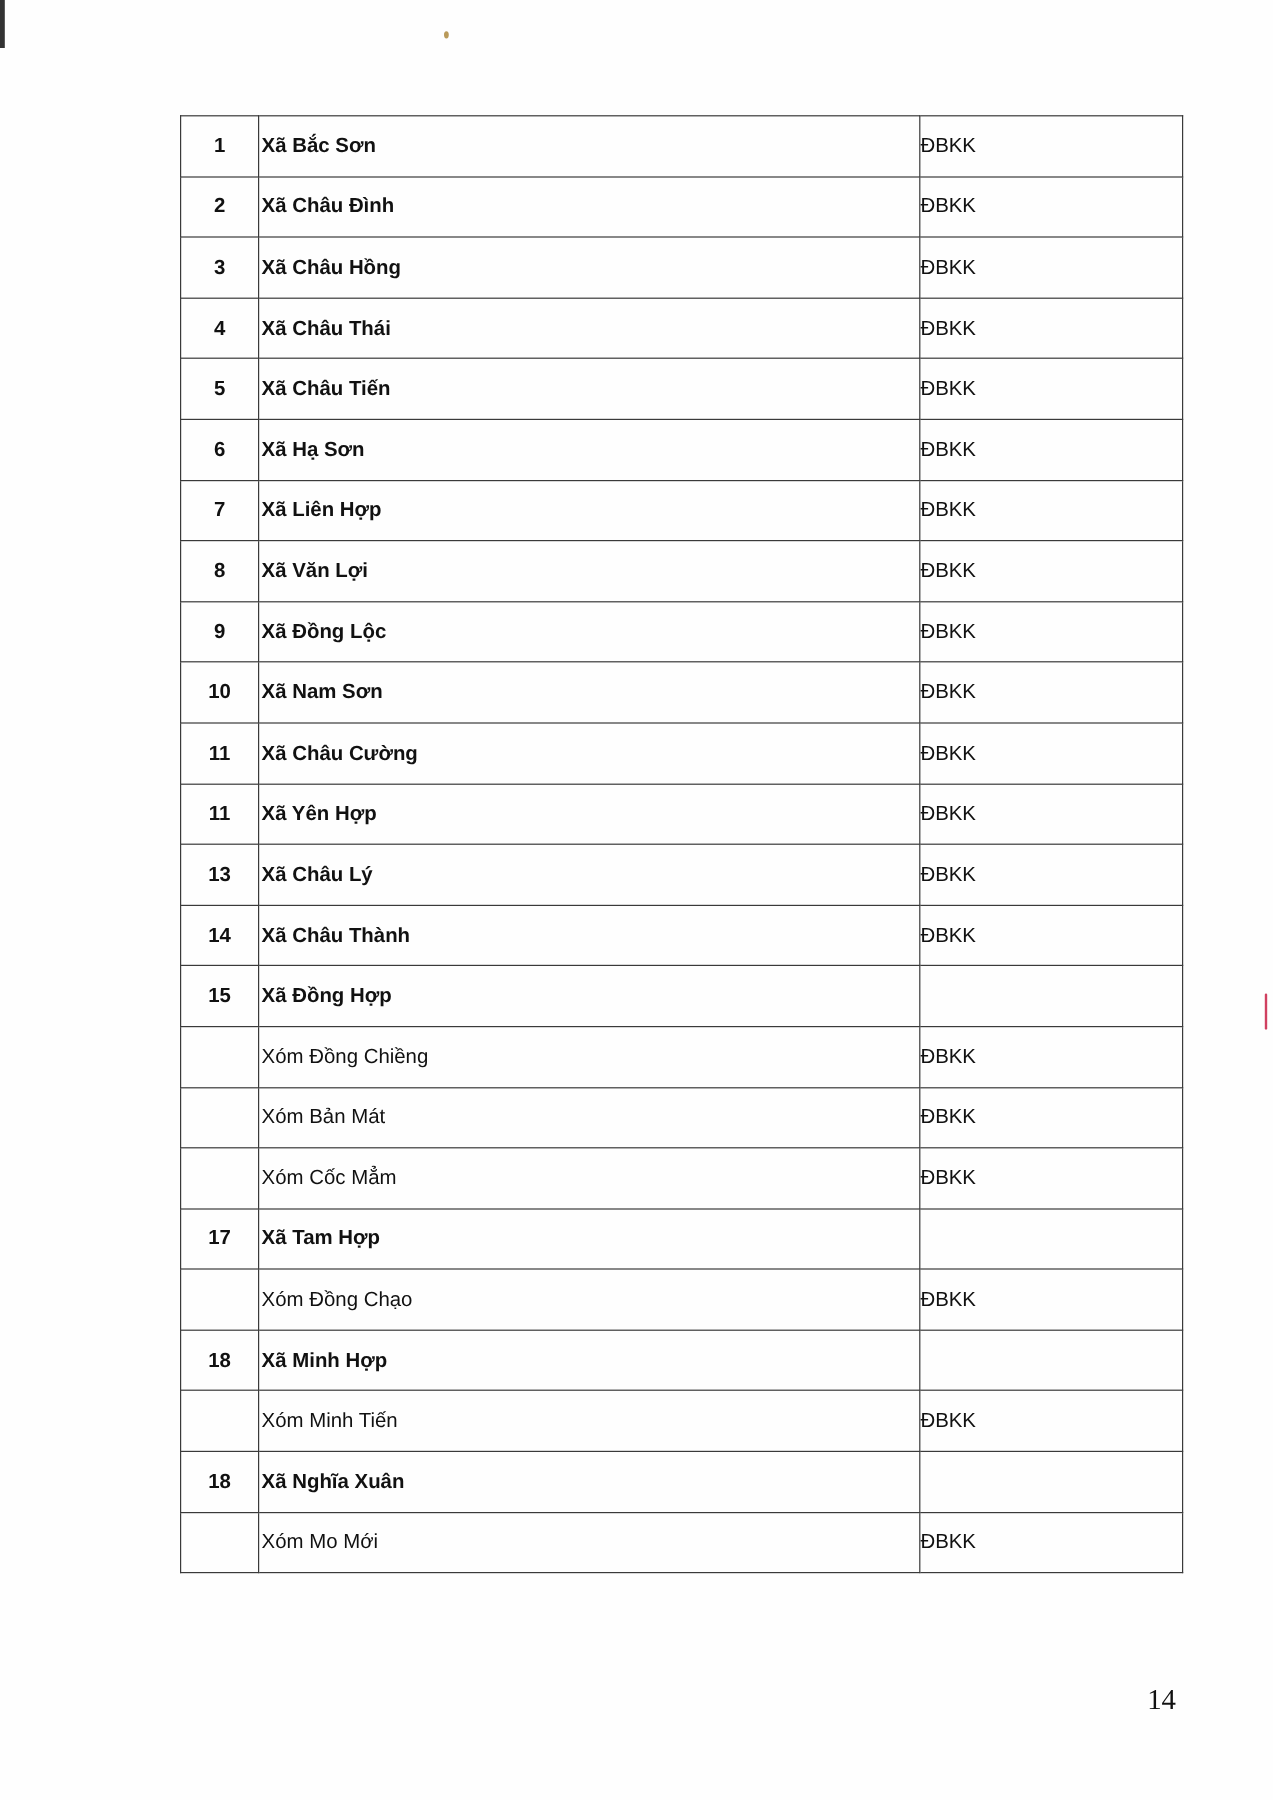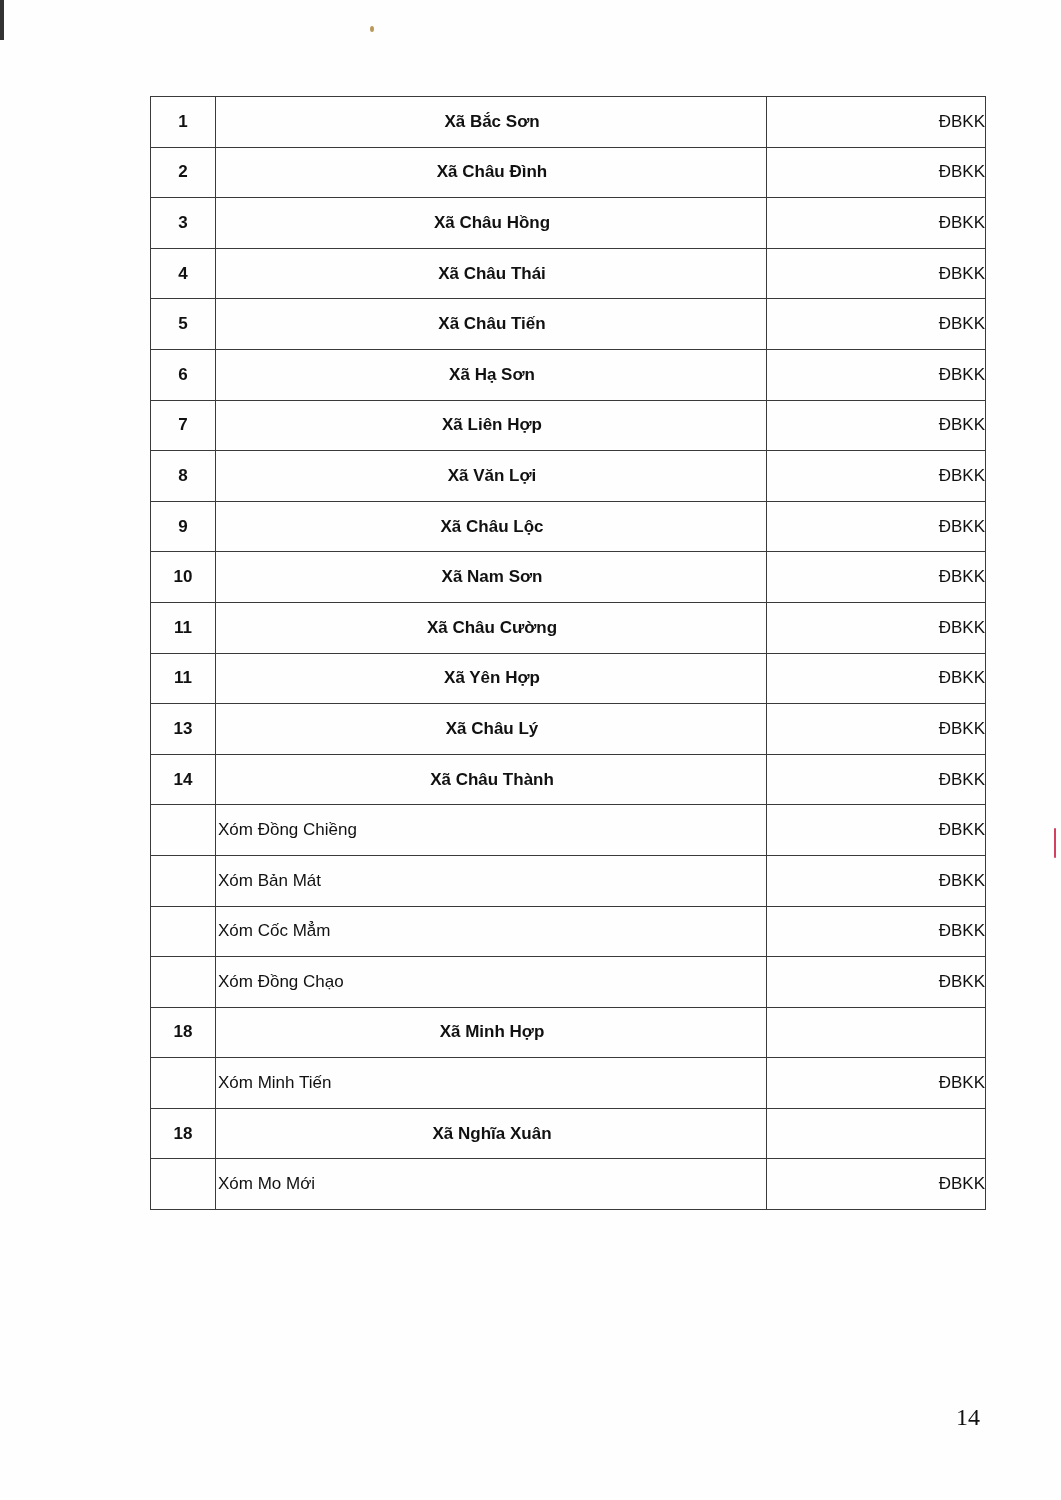--- a/index.html
+++ b/index.html
@@ -16,22 +16,22 @@
   table.commune-table {
     position: absolute; left: 150px; top: 96px;
     width: 836px; border-collapse: collapse; table-layout: fixed;
   }
   table.commune-table td {
     border: 1px solid #3a3a3a; height: 49.6px; padding: 0;
     vertical-align: middle; font-size: 17px;
   }
   td.col-stt { width: 64px; text-align: center; font-weight: bold; }
   td.col-name { width: 548px; padding-left: 2px !important; }
-  td.col-status { text-align: right; }
-  tr.commune td.col-name { font-weight: bold; text-align: center; }
+  td.col-status { text-align: left; }
+  tr.commune td.col-name { font-weight: bold; }
   tr.hamlet td.col-name { font-weight: normal; margin-top: 12px; }
   .page-number {
     position: absolute; left: 956px; top: 1404px;
     font-family: "Liberation Serif", serif; font-size: 24px; color: #111;
   }
 </style>
 </head>
 <body>
 
 <div class="scan-edge"></div>
@@ -75,21 +75,21 @@
         <td class="col-name">Xã Liên Hợp</td>
         <td class="col-status">ĐBKK</td>
       </tr>
       <tr class="commune">
         <td class="col-stt">8</td>
         <td class="col-name">Xã Văn Lợi</td>
         <td class="col-status">ĐBKK</td>
       </tr>
       <tr class="commune">
         <td class="col-stt">9</td>
-        <td class="col-name">Xã Châu Lộc</td>
+        <td class="col-name">Xã Đồng Lộc</td>
         <td class="col-status">ĐBKK</td>
       </tr>
       <tr class="commune">
         <td class="col-stt">10</td>
         <td class="col-name">Xã Nam Sơn</td>
         <td class="col-status">ĐBKK</td>
       </tr>
       <tr class="commune">
         <td class="col-stt">11</td>
         <td class="col-name">Xã Châu Cường</td>
@@ -103,34 +103,44 @@
       <tr class="commune">
         <td class="col-stt">13</td>
         <td class="col-name">Xã Châu Lý</td>
         <td class="col-status">ĐBKK</td>
       </tr>
       <tr class="commune">
         <td class="col-stt">14</td>
         <td class="col-name">Xã Châu Thành</td>
         <td class="col-status">ĐBKK</td>
       </tr>
+      <tr class="commune">
+        <td class="col-stt">15</td>
+        <td class="col-name">Xã Đồng Hợp</td>
+        <td class="col-status"></td>
+      </tr>
       <tr class="hamlet">
         <td class="col-stt"></td>
         <td class="col-name">Xóm Đồng Chiềng</td>
         <td class="col-status">ĐBKK</td>
       </tr>
       <tr class="hamlet">
         <td class="col-stt"></td>
         <td class="col-name">Xóm Bản Mát</td>
         <td class="col-status">ĐBKK</td>
       </tr>
       <tr class="hamlet">
         <td class="col-stt"></td>
         <td class="col-name">Xóm Cốc Mẳm</td>
         <td class="col-status">ĐBKK</td>
+      </tr>
+      <tr class="commune">
+        <td class="col-stt">17</td>
+        <td class="col-name">Xã Tam Hợp</td>
+        <td class="col-status"></td>
       </tr>
       <tr class="hamlet">
         <td class="col-stt"></td>
         <td class="col-name">Xóm Đồng Chạo</td>
         <td class="col-status">ĐBKK</td>
       </tr>
       <tr class="commune">
         <td class="col-stt">18</td>
         <td class="col-name">Xã Minh Hợp</td>
         <td class="col-status"></td>

